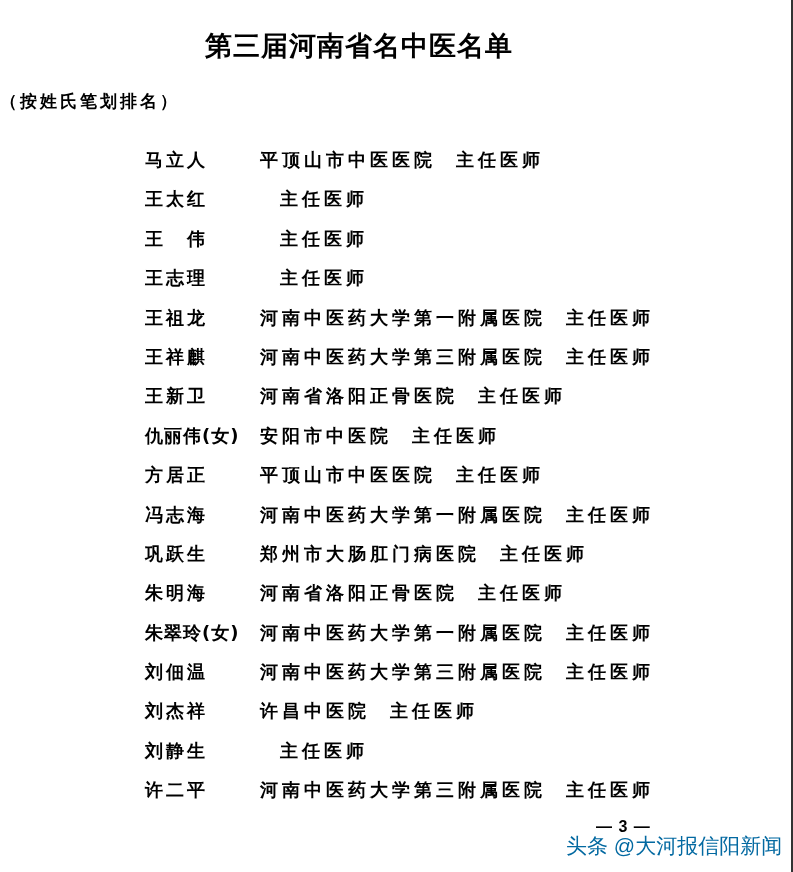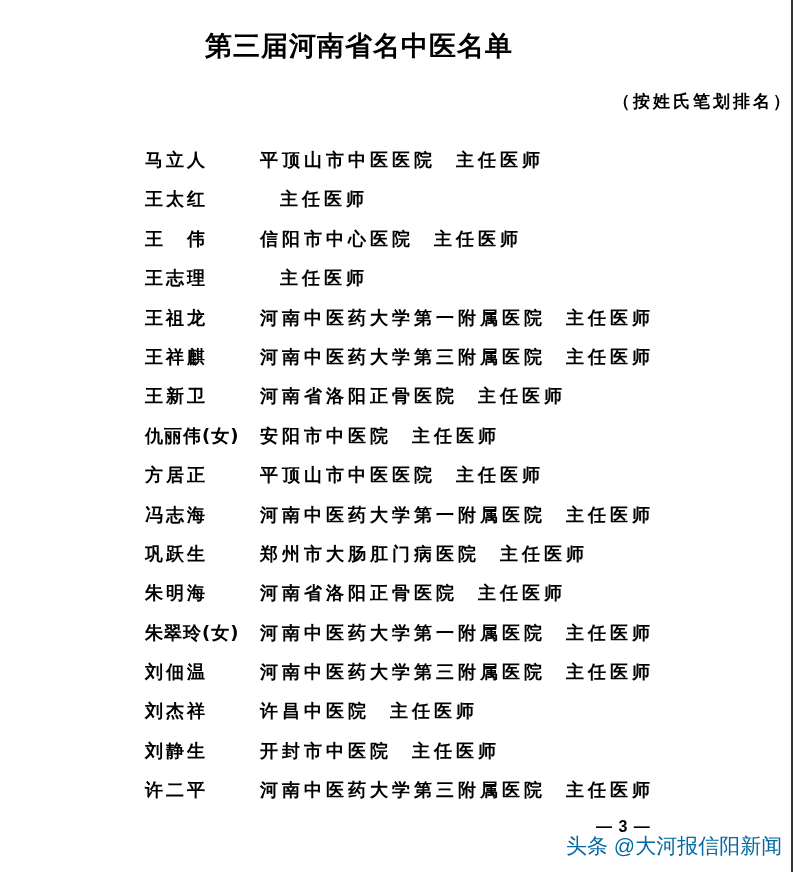--- a/index.html
+++ b/index.html
@@ -31,21 +31,21 @@
       text-align: center;
       font-size: 27px;
       font-weight: bold;
       letter-spacing: 1px;
     }
     .subtitle {
       position: absolute;
       top: 90px;
       left: 0;
       width: 793px;
-      text-align: right;
+      text-align: left;
       font-size: 17px;
       font-weight: bold;
       letter-spacing: 3px;
     }
     .list {
       position: absolute;
       top: 148px;
       left: 145px;
       margin: 0;
       padding: 0;
@@ -108,21 +108,20 @@
       <span class="gap"></span>
     <span class="title-col">主任医师</span>
   </li>
   <li class="row">
     <span class="name">王太红</span>
       <span class="gap"></span>
     <span class="title-col">主任医师</span>
   </li>
   <li class="row">
     <span class="name">王　伟</span>
-    <span class="hospital">信阳市中心医院</span>
       <span class="gap"></span>
     <span class="title-col">主任医师</span>
   </li>
   <li class="row">
     <span class="name">王志理</span>
       <span class="gap"></span>
     <span class="title-col">主任医师</span>
   </li>
   <li class="row">
     <span class="name">王祖龙</span>
@@ -185,21 +184,20 @@
     <span class="title-col">主任医师</span>
   </li>
   <li class="row">
     <span class="name">刘杰祥</span>
     <span class="hospital">许昌中医院</span>
       <span class="gap"></span>
     <span class="title-col">主任医师</span>
   </li>
   <li class="row">
     <span class="name">刘静生</span>
-    <span class="hospital">开封市中医院</span>
       <span class="gap"></span>
     <span class="title-col">主任医师</span>
   </li>
   <li class="row">
     <span class="name">许二平</span>
     <span class="hospital">河南中医药大学第三附属医院</span>
       <span class="gap"></span>
     <span class="title-col">主任医师</span>
   </li>
 </ul>

